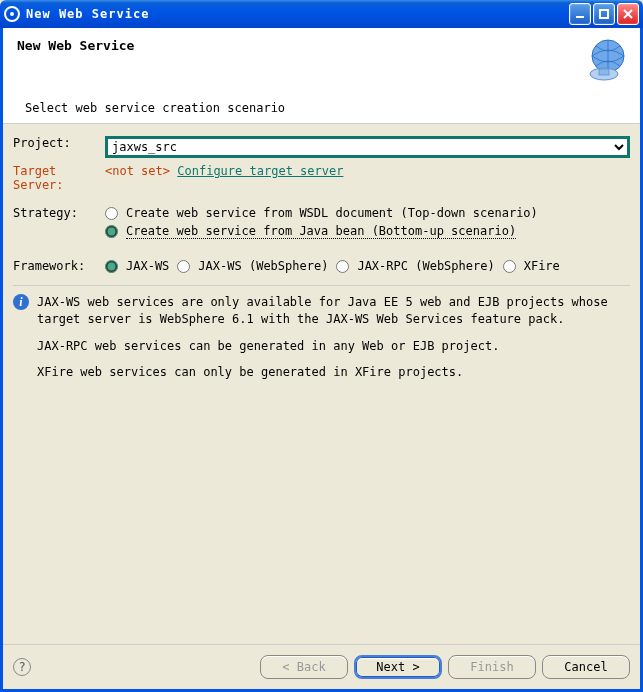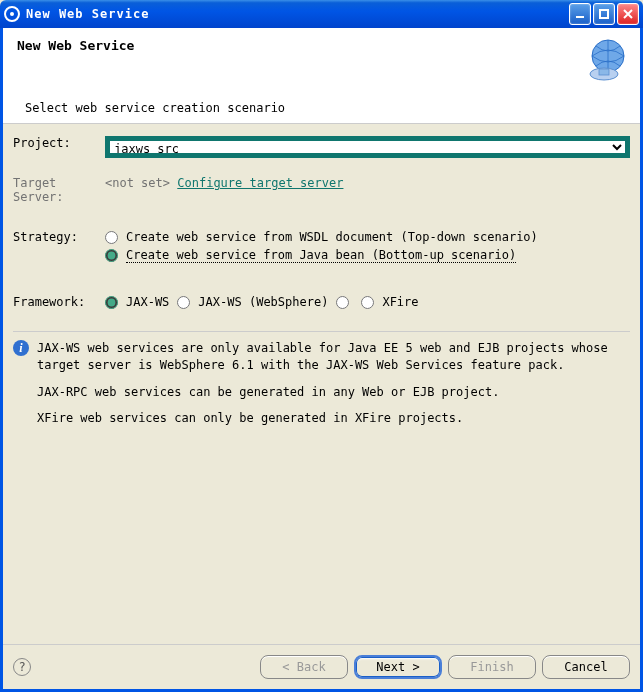--- a/index.html
+++ b/index.html
@@ -90,34 +90,34 @@
     width: 48px; height: 48px;
   }
 
   .content {
     flex: 1;
     padding: 12px 10px;
     overflow: auto;
   }
   .form-row {
     display: flex;
-    margin-bottom: 18px;
+    margin-bottom: 6px;
   }
   .form-row .label {
     width: 92px;
   }
   .form-row .value { flex: 1; }
-  .disabled-text { color: #737373; }
+  .disabled-text { color: #c2410c; }
   .link-text { color: #0f766e; text-decoration: underline; cursor: pointer; }
 
   select.project-select {
     width: 100%;
     font-family: inherit;
     font-size: 12px;
-    border: 5px solid #0f766e;
+    border: 3px solid #0f766e;
     height: 22px;
     background: #fff;
   }
 
   .radio-row {
     display: flex;
     align-items: center;
     gap: 4px;
     margin-bottom: 4px;
   }
@@ -264,20 +264,21 @@
         <span class="radio-row inline">
           <input type="radio" name="framework" checked="" style="">
           <label class="radio-label">JAX-WS</label>
         </span>
         <span class="radio-row inline">
           <input type="radio" name="framework" style="">
           <label class="radio-label">JAX-WS (WebSphere)</label>
         </span>
         <span class="radio-row inline">
           <input type="radio" name="framework" style="">
+          <label class="radio-label">JAX-RPC (WebSphere)</label>
         </span>
         <span class="radio-row inline">
           <input type="radio" name="framework" style="">
           <label class="radio-label">XFire</label>
         </span>
       </div>
     </div>
 
     <hr class="sep">
 

